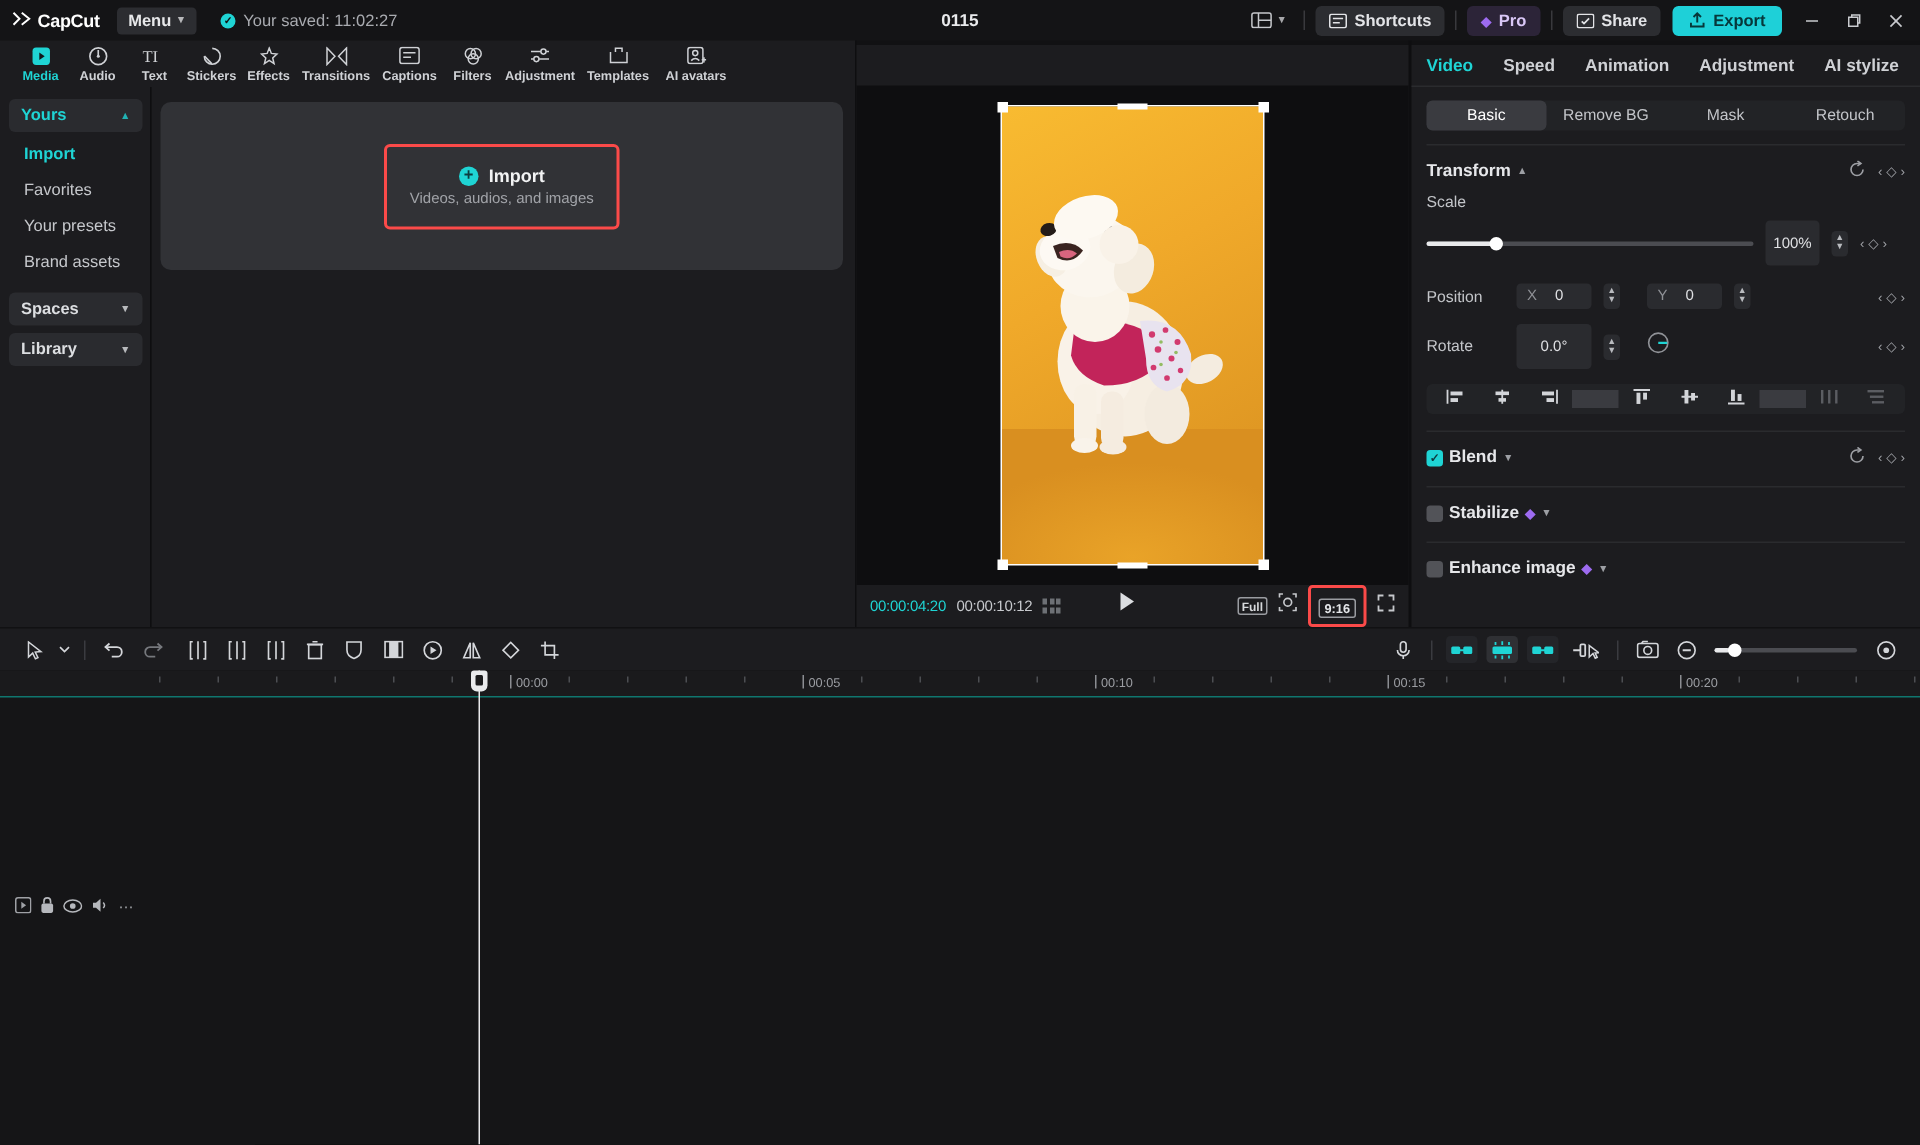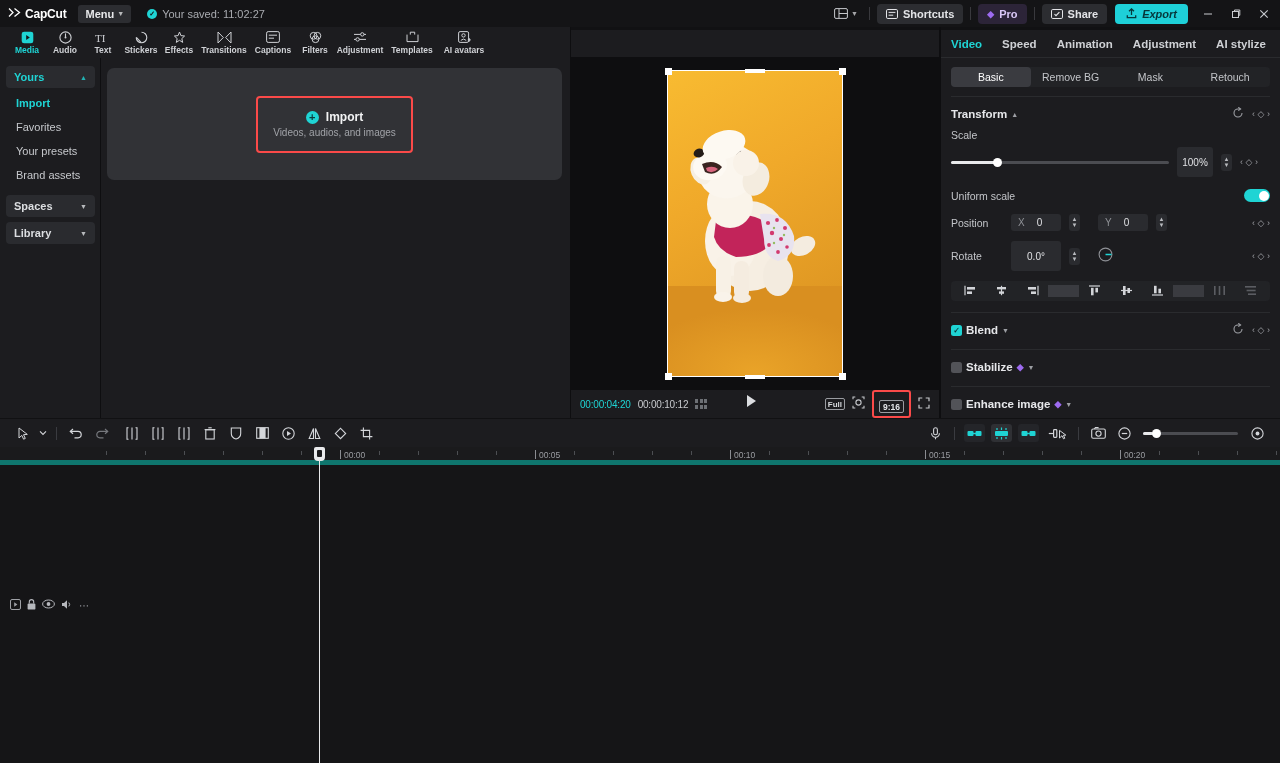--- a/index.html
+++ b/index.html
@@ -43,21 +43,21 @@
   }
   .tb-sep { width: 1px; height: 13px; background: #39393d; margin: 0 7px; }
   .layout-btn { display: flex; align-items: center; gap: 3px; padding: 2px 4px; border-radius: 3px; }
   .pill {
     height: 20px; display: flex; align-items: center; gap: 5px;
     padding: 0 9px; border-radius: 4px; font-size: 11px; font-weight: bold;
   }
   .pill.shortcuts { background: #2c2d31; color: #e3e4e7; }
   .pill.pro { background: #2c2438; color: #d9c7f6; }
   .pill.share { background: #2c2d31; color: #e3e4e7; }
-  .pill.export { background: #1ed0d8; color: #06373a; padding: 0 11px; font-style: italic; }
+  .pill.export { background: #1ed0d8; color: #06373a; padding: 0 11px; }
   .wbtn {
     width: 28px; height: 26px; display: flex; align-items: center; justify-content: center;
     font-size: 12px; color: #c9cbcf;
   }
 
   
   .tooltabs {
     position: absolute; left: 0; top: 27px; width: 570px; height: 31px;
     background: #1c1c1f; display: flex; align-items: center; padding-left: 8px; gap: 0px;
   }
@@ -253,21 +253,21 @@
                        border-radius: 50%; background:#fff; }
   .zoom-slider .fill { position:absolute; left:0; top:0; height:3px; width: 10px;
                        background:#e8e9eb; border-radius:2px; }
 
   
   .timeline {
     position: absolute; left: 0; top: 447px; width: 1280px; height: 316px;
     background: #151517;
   }
   .ruler { position: absolute; left: 0; top: 0; width: 1280px; height: 18px;
-           background: #1a1a1c; border-bottom: 5px solid #0f766e; }
+           background: #1a1a1c; border-bottom: 1px solid #0f766e; }
   .ruler .tick { position: absolute; top: 4px; width: 1px; height: 4px; background: #4c4e52; }
   .ruler .lab { position: absolute; top: 3px; font-size: 8.5px; color: #9b9da2; white-space: nowrap; }
   .ruler .maj { position: absolute; top: 3px; width: 1px; height: 9px; background: #8b8d92; }
 
   .track-head {
     position: absolute; left: 0; top: 133px; width: 101px; height: 50px;
     display: flex; align-items: center; gap: 6px; padding-left: 10px;
   }
   .th-ic { font-size: 10px; color: #9fa1a6; }
 
@@ -297,20 +297,21 @@
       <span class="brand-name">CapCut</span>
     </div>
     <div class="menu-btn">
       <span>Menu</span>
       <span class="caret">▼</span>
     </div>
     <div class="autosave">
       <span class="autosave-dot">✓</span>
       <span class="autosave-text">Your saved: 11:02:27</span>
     </div>
+    <div class="proj-title">0115</div>
 
     <div class="tb-right">
       <div class="layout-btn">
         <svg width="14" height="11" viewBox="0 0 14 11">
             <rect x="0.6" y="0.6" width="12.8" height="9.8" rx="1.4" stroke="#c6c8cc" fill="none" stroke-width="1"></rect>
             <line x1="5" y1="0.6" x2="5" y2="10.4" stroke="#c6c8cc" stroke-width="1"></line>
             <line x1="5" y1="5.5" x2="13.4" y2="5.5" stroke="#c6c8cc" stroke-width="1"></line>
           </svg>
         <span class="caret">▼</span>
       </div>
@@ -665,26 +666,20 @@
         <div class="knob" style="left:42px"></div>
       </div>
       <div class="numbox" style="width:36px">100%</div>
       <div class="spin">
           <i>▲</i>
           <i>▼</i>
         </div>
       <span class="kf">‹ ◇ ›</span>
     </div>
 
-    <div class="ctlrow" style="margin-top:12px;justify-content:space-between">
-      <span class="lbl">Uniform scale</span>
-      <span class="toggle">
-          <span class="dot"></span>
-        </span>
-    </div>
 
     <div class="ctlrow" style="margin-top:12px;gap:8px">
       <span class="lbl" style="width:52px">Position</span>
       <div class="fieldbox" style="width:50px">
         <span class="ax">X</span>
         <span>0</span>
       </div>
       <div class="spin">
           <i>▲</i>
           <i>▼</i>

